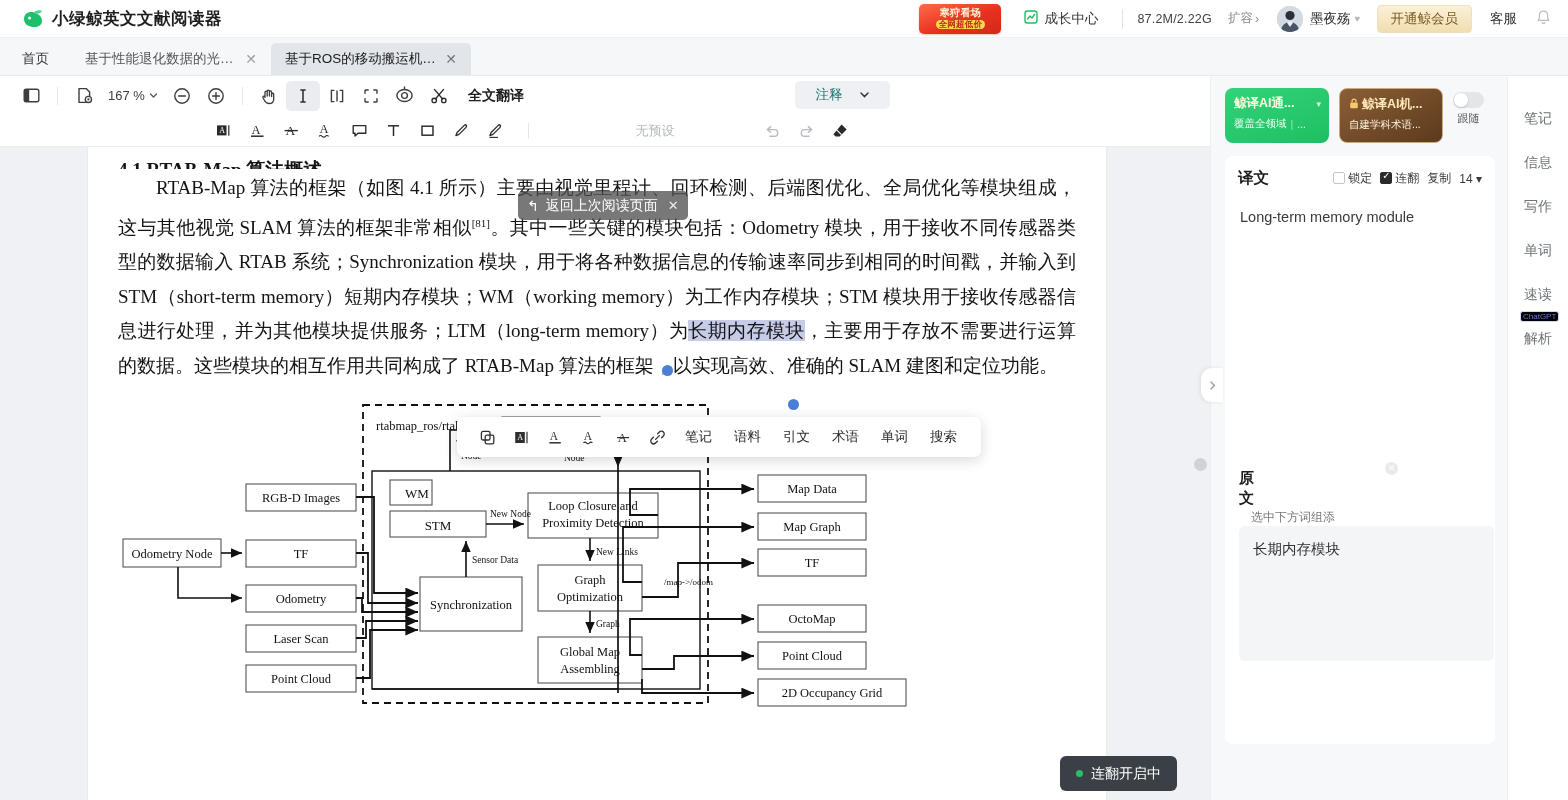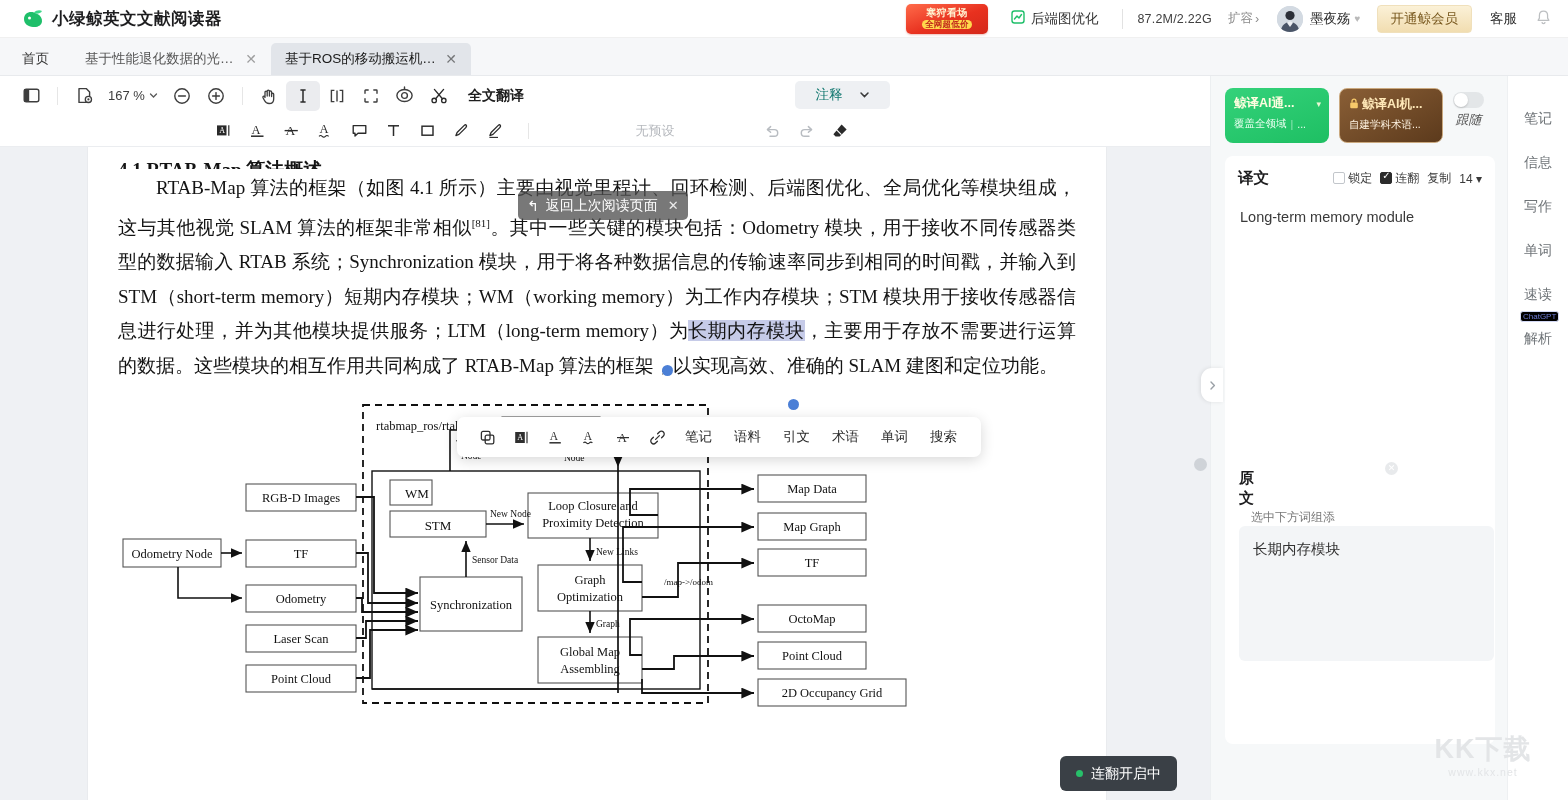--- a/index.html
+++ b/index.html
@@ -163,21 +163,21 @@
   .card.green .card-s{ color:#eafff0; }
   .card.brown .card-s{ color:#fff4e2; }
   .card-caret { margin-left:auto; font-size:9px; opacity:.9; }
   .card.green:after{ content:""; position:absolute; left:48px; bottom:-7px; width:0;height:0;
     border-left:8px solid transparent;border-right:8px solid transparent;border-top:8px solid #1ebf63; }
 
   .follow { display:flex; flex-direction:column; align-items:center; gap:3px; margin-top:4px; }
   .toggle { width:31px; height:16px; border-radius:8px; background:#e3e6e8; position:relative; cursor:pointer; }
   .toggle .knob{ position:absolute; left:1px; top:1px; width:14px; height:14px; border-radius:50%;
                  background:#fff; box-shadow:0 1px 2px rgba(0,0,0,.18); }
-  .follow-l { font-size:13px; color:#555;font-style:italic; }
+  .follow-l { font-size:11px; color:#555; }
 
   .panel-body { margin:13px 12px 0 14px; background:#fff; border-radius:8px; height:588px; position:relative; }
   .sec-head { display:flex; align-items:center; padding:12px 13px 0 13px; }
   .sec-title { font-size:15.5px; font-weight:bold; color:#1d1d1f; }
   .sec-tools { margin-left:auto; display:flex; align-items:center; gap:8px; font-size:12px; color:#3a3a3a; }
   .cb { width:12px; height:12px; border:1px solid #c2c6cb; border-radius:2px; background:#fff;
         display:inline-block; vertical-align:-2px; margin-right:3px; }
   .cb.on { background:#2b2b2b; border-color:#2b2b2b; position:relative; }
   .cb.on:after{ content:"✓"; position:absolute; left:1px; top:-3px; color:#fff; font-size:10px; }
   .mini-link { cursor:pointer; }
@@ -240,21 +240,21 @@
         <span class="promo-l2">全网超低价</span>
       </div>
 
       <div class="growth">
         <span>
           <svg width="16" height="16" viewBox="0 0 16 16">
               <rect x="2" y="2" width="12" height="12" rx="2.5" fill="none" stroke="#1fbf6a" stroke-width="1.4"></rect>
               <polyline points="4.5,10 7,7 9,9 11.5,5.5" fill="none" stroke="#1fbf6a" stroke-width="1.4" stroke-linecap="round" stroke-linejoin="round"></polyline>
             </svg>
         </span>
-        <span class="growth-label">后端图优化</span>
+        <span class="growth-label">成长中心</span>
       </div>
 
       <span class="divider-v"></span>
       <span class="quota">87.2M/2.22G</span>
       <span class="expand-link">
         <span>扩容</span>
         <span>›</span>
       </span>
 
       <span class="avatar">
@@ -762,18 +762,14 @@
       <span class="gpt-badge">ChatGPT</span>
       <span>解析</span>
     </span>
   </div>
 
   <div class="toast">
     <span class="dt"></span>
     <span>连翻开启中</span>
   </div>
 
-  <div class="wm">
-    <div class="wm-main">KK下载</div>
-    <div class="wm-sub">www.kkx.net</div>
-  </div>
 
 </div>
 
 </body></html>

